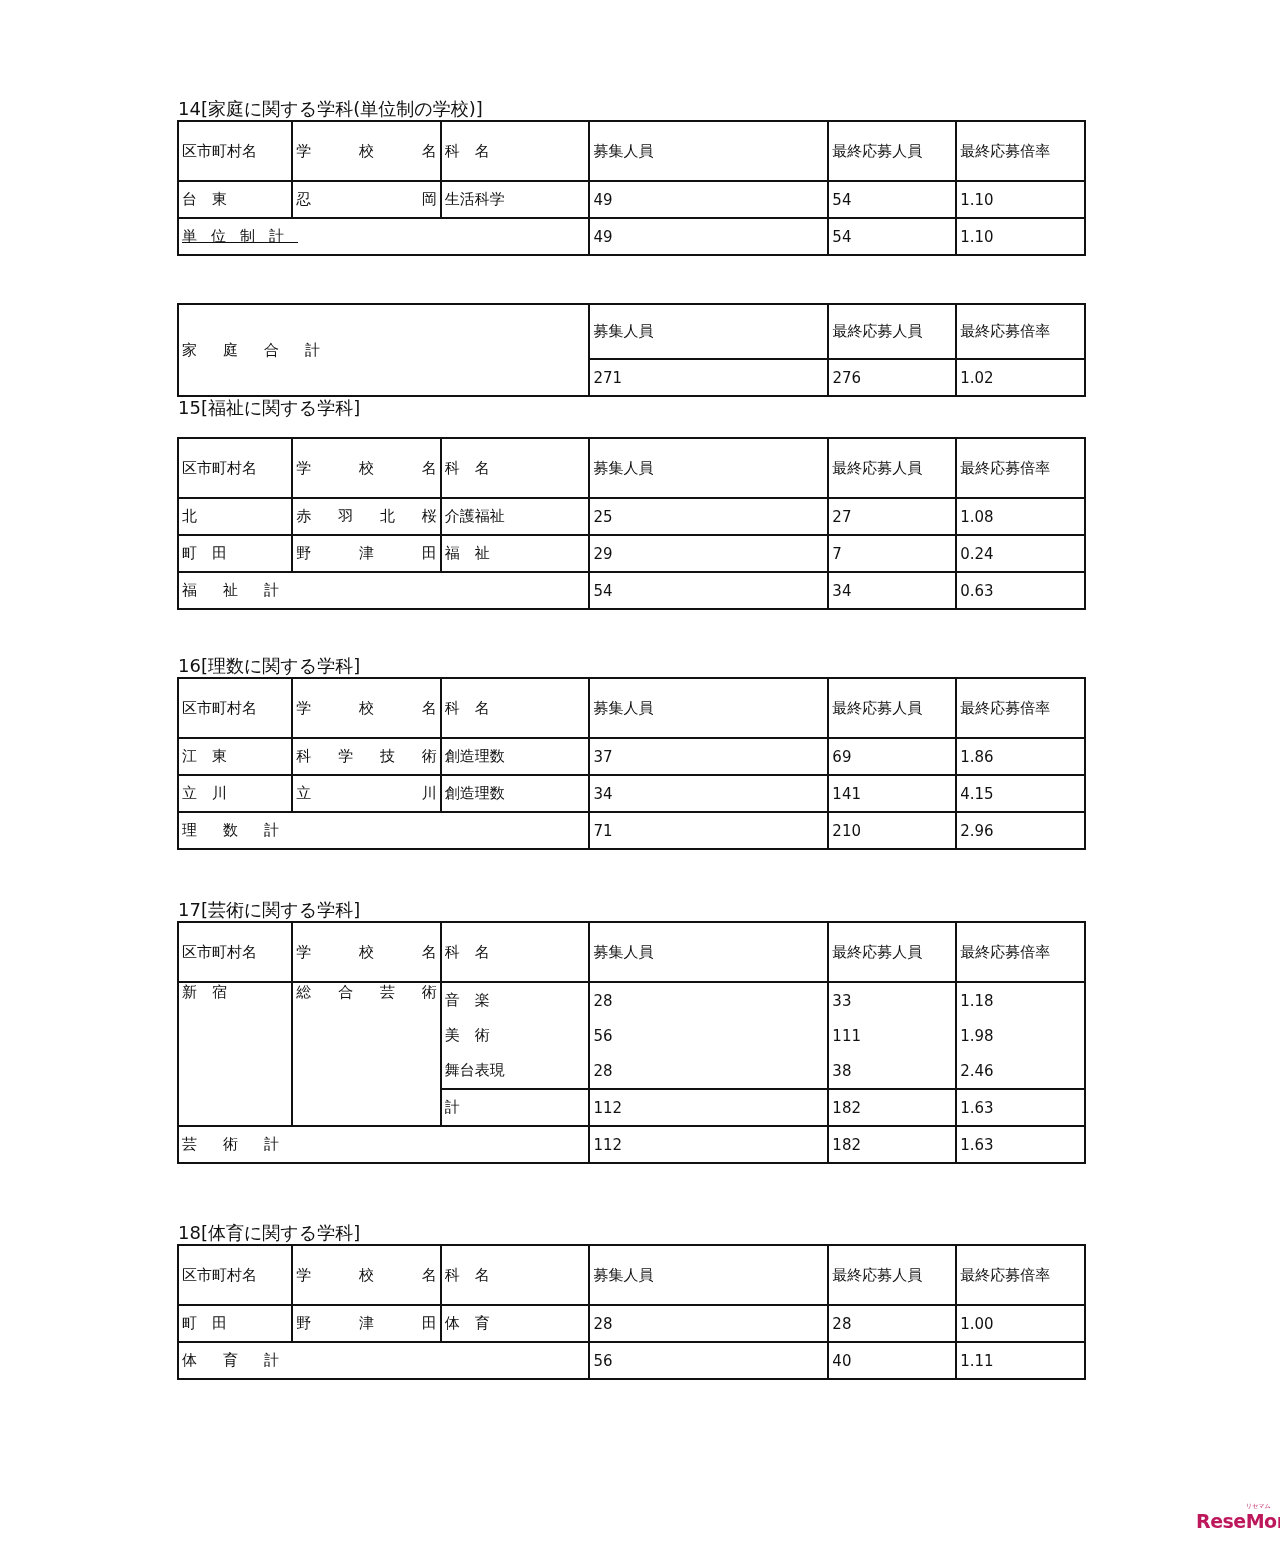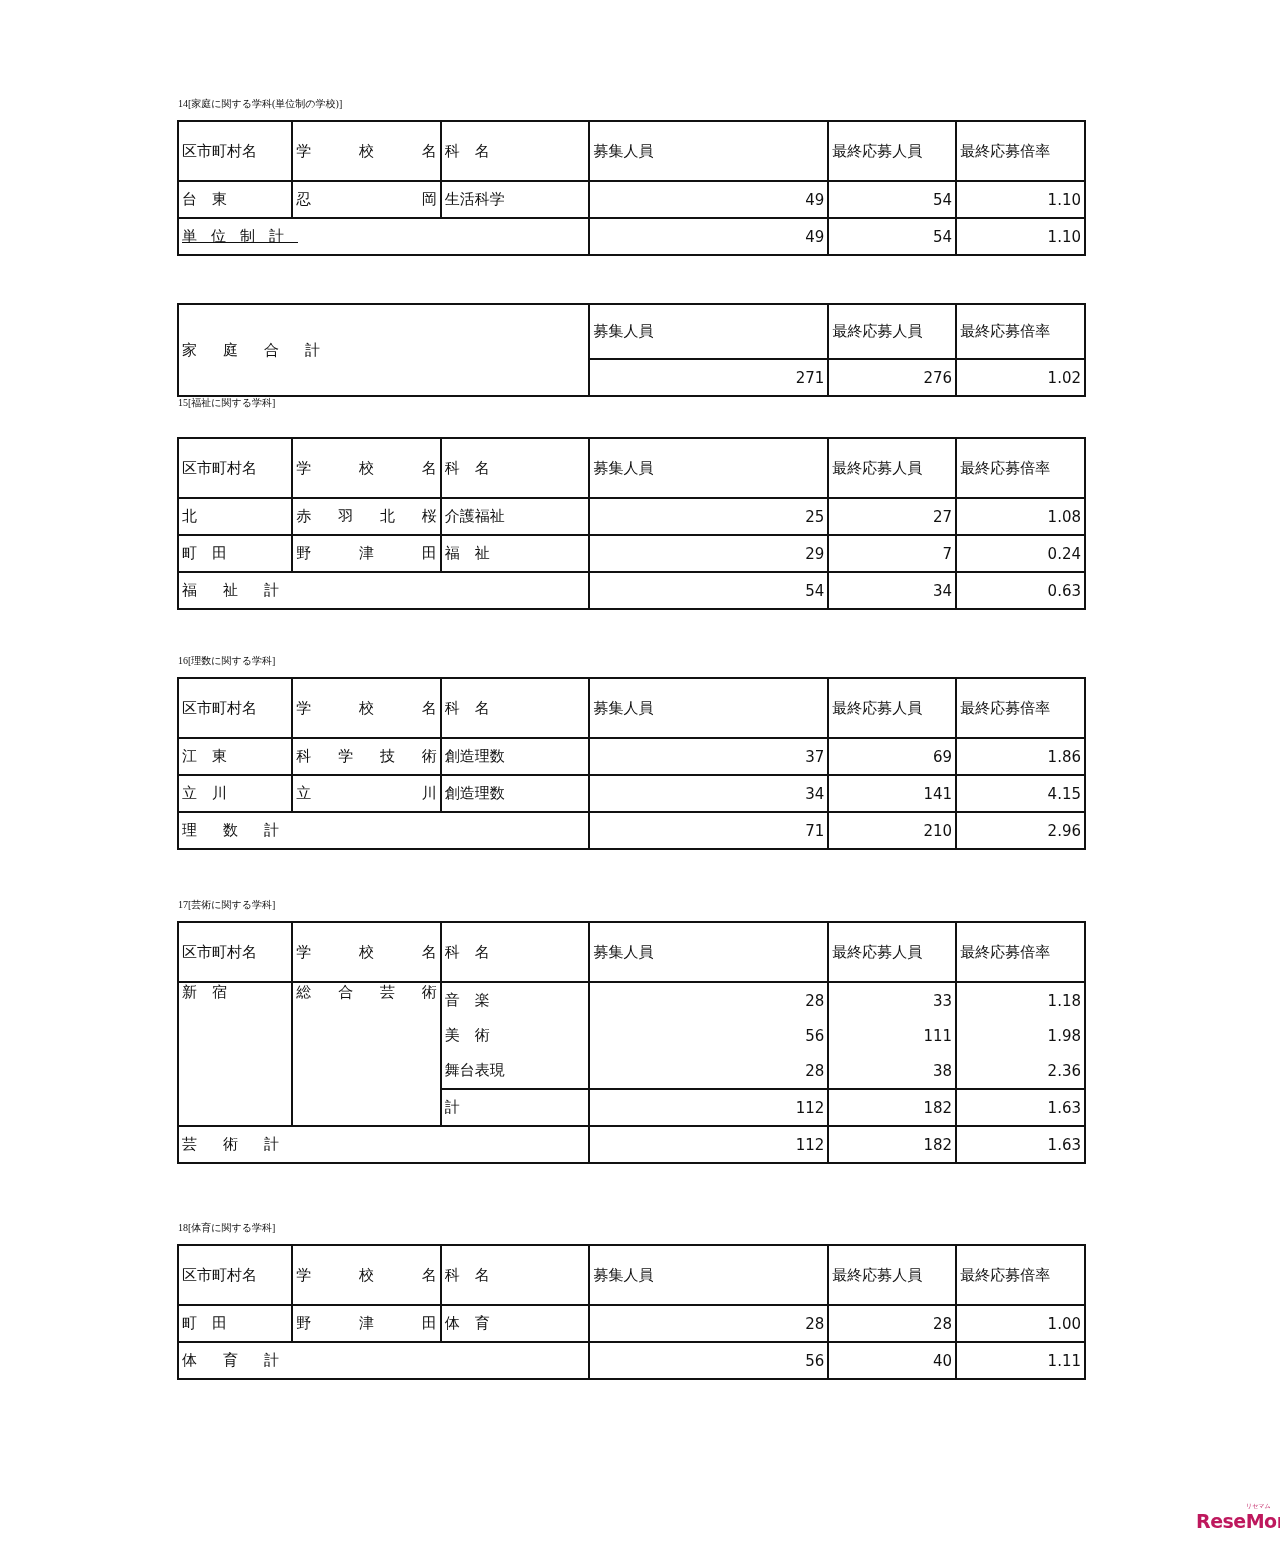--- a/index.html
+++ b/index.html
@@ -1,23 +1,23 @@
 <!DOCTYPE html>
 <html><head>
 <meta charset="utf-8">
 <style>
   html,body{margin:0;padding:0;background:#fff;}
   body{width:1280px;height:1552px;position:relative;overflow:hidden;
        font-family:"DejaVu Sans","Liberation Sans",sans-serif;color:#111;font-size:15px;}
-  .sec-title{position:absolute;left:178px;font-size:10px;white-space:nowrap;font-family:Liberation Serif, serif;}
+  .sec-title{position:absolute;left:178px;font-size:18px;white-space:nowrap;}
   table.t{position:absolute;left:177px;width:909px;border-collapse:collapse;table-layout:fixed;}
   table.t td{border:2px solid #111;padding:0 3px;height:35px;white-space:nowrap;overflow:hidden;font-size:15px;}
   table.t tr.hd td{height:58px;text-align:left;}
   .c1{width:110px;}.c2{width:143px;}.c3{width:143px;}.c4{width:230px;}.c5{width:123px;}.c6{width:124px;}
-  .num{text-align:right;border-radius:17px;}
+  .num{text-align:left;border-radius:17px;}
   .ctr{}
   .spread{display:flex;justify-content:space-between;}
   .gap{letter-spacing:14px;text-decoration:underline;}
   .gapw{letter-spacing:26px;}
   td.nb-top{border-top:none !important;}
   td.nb-bot{border-bottom:none !important;}
   td.sub{height:36px;}
   td.top{vertical-align:top;padding-top:8px;margin-top:48px;}
   .logo{position:absolute;left:1180px;top:1510px;font-family:"DejaVu Sans",sans-serif;font-weight:bold;
         font-size:19px;color:#be185d;letter-spacing:-0.5px;margin-left:16px;}
@@ -265,21 +265,21 @@
   <tr>
     <td class="nb-top nb-bot sub">美　術</td>
     <td class="num nb-top nb-bot sub">56</td>
     <td class="num nb-top nb-bot sub">111</td>
     <td class="num nb-top nb-bot sub">1.98</td>
   </tr>
   <tr>
     <td class="nb-top sub">舞台表現</td>
     <td class="num nb-top sub">28</td>
     <td class="num nb-top sub">38</td>
-    <td class="num nb-top sub">2.36</td>
+    <td class="num nb-top sub">2.46</td>
   </tr>
   <tr>
     <td class="ctr" style="border-top-width:1px">計</td>
     <td class="num" style="border-top-width:1px">112</td>
     <td class="num" style="border-top-width:1px">182</td>
     <td class="num" style="border-top-width:1px">1.63</td>
   </tr>
   <tr>
     <td colspan="3" class="ctr"><span class="gapw">芸術計</span></td>
     <td class="num">112</td>

